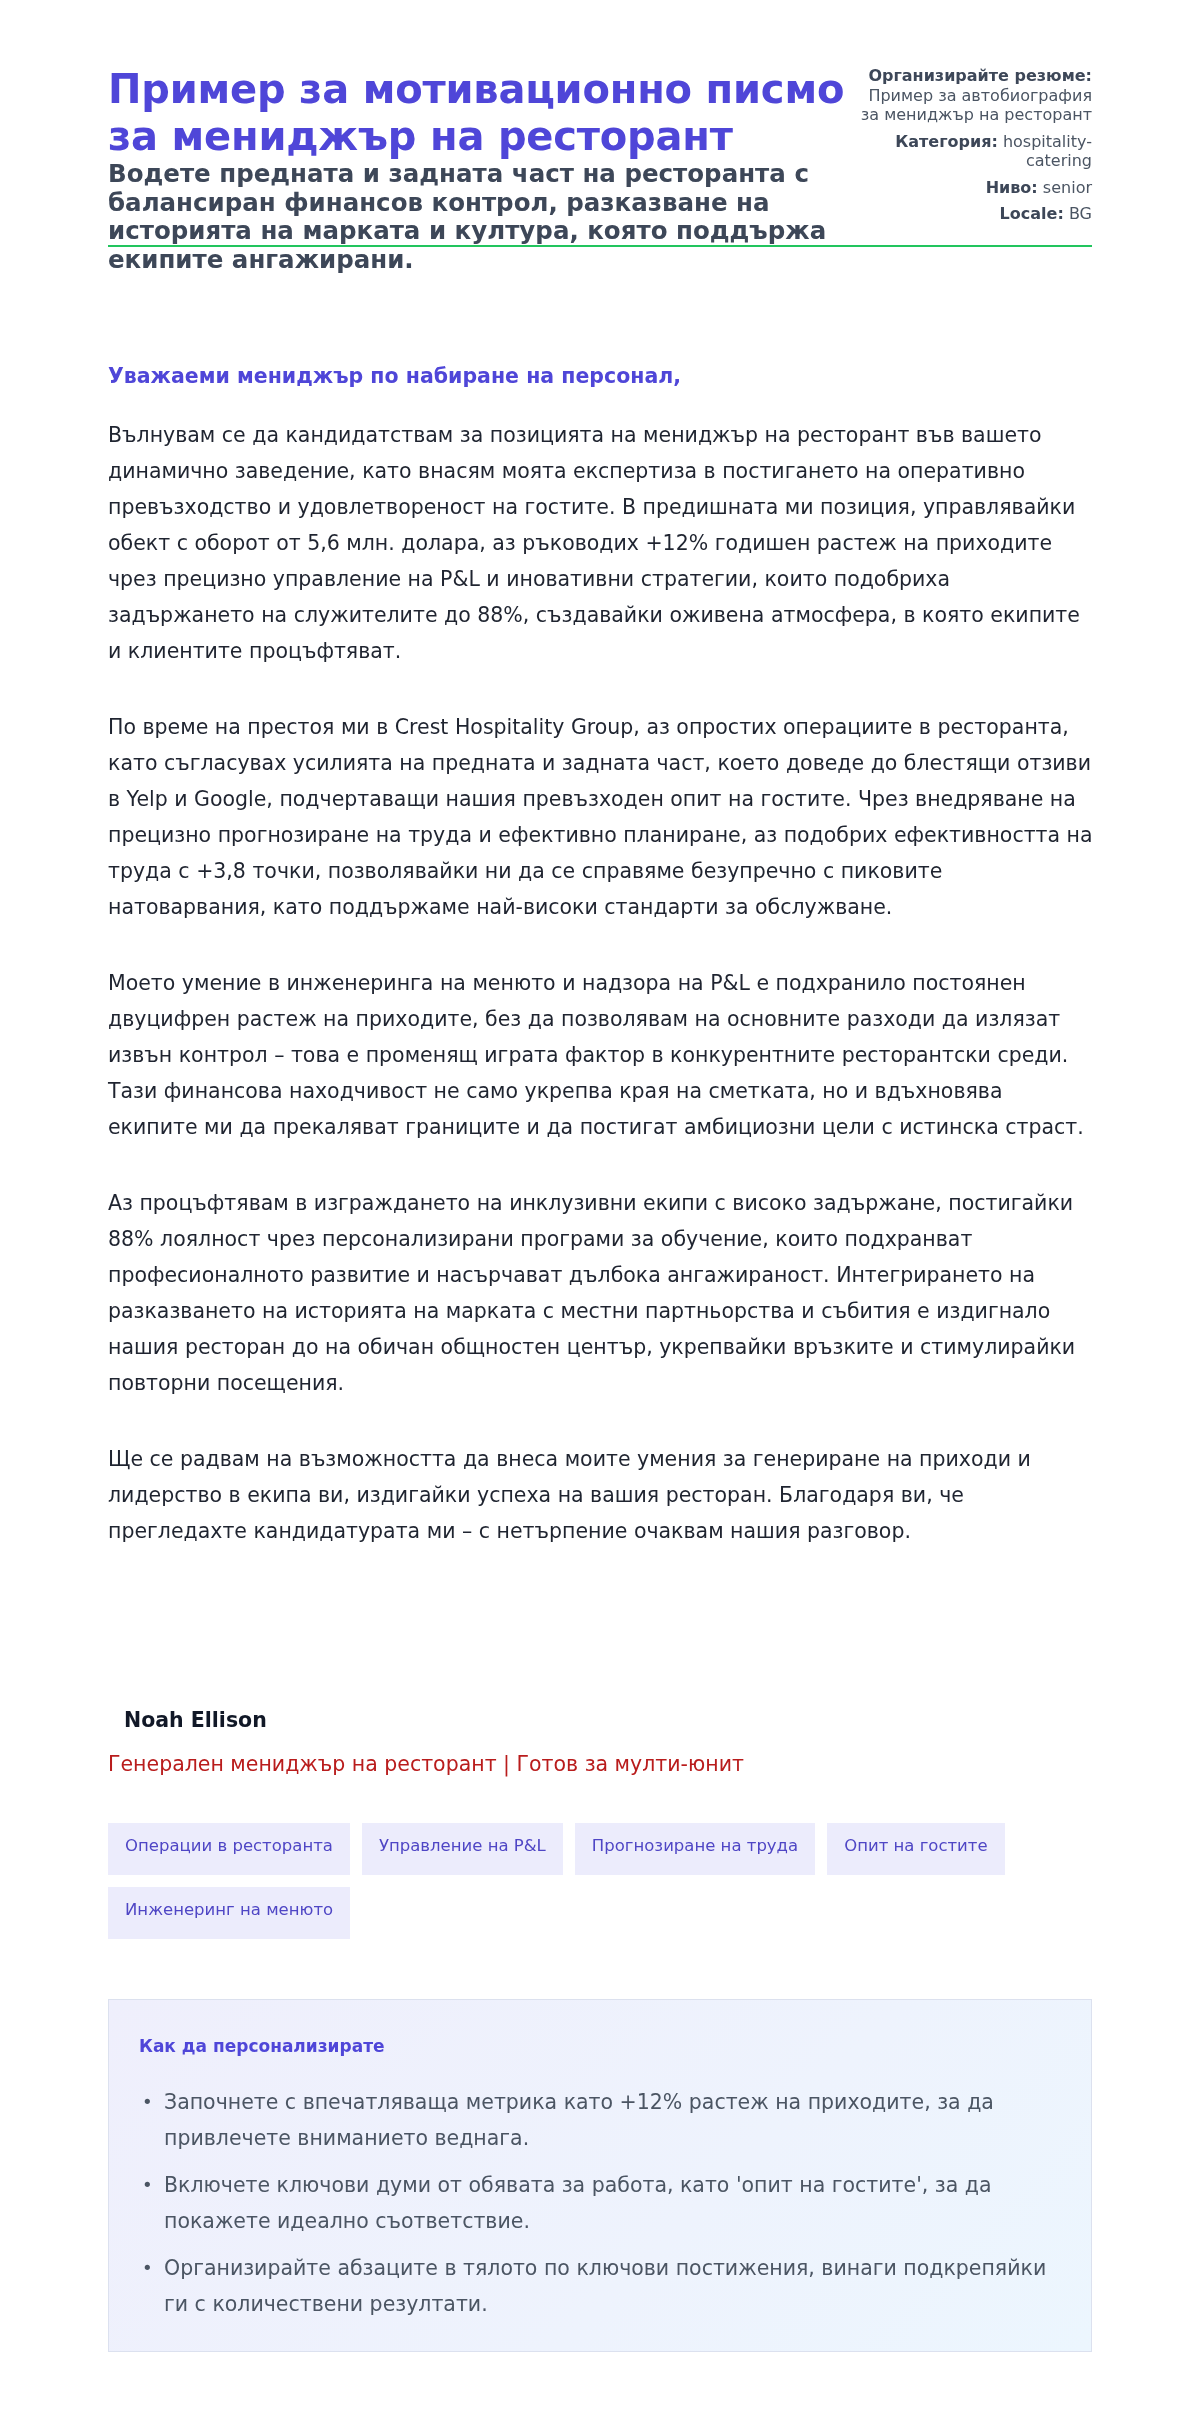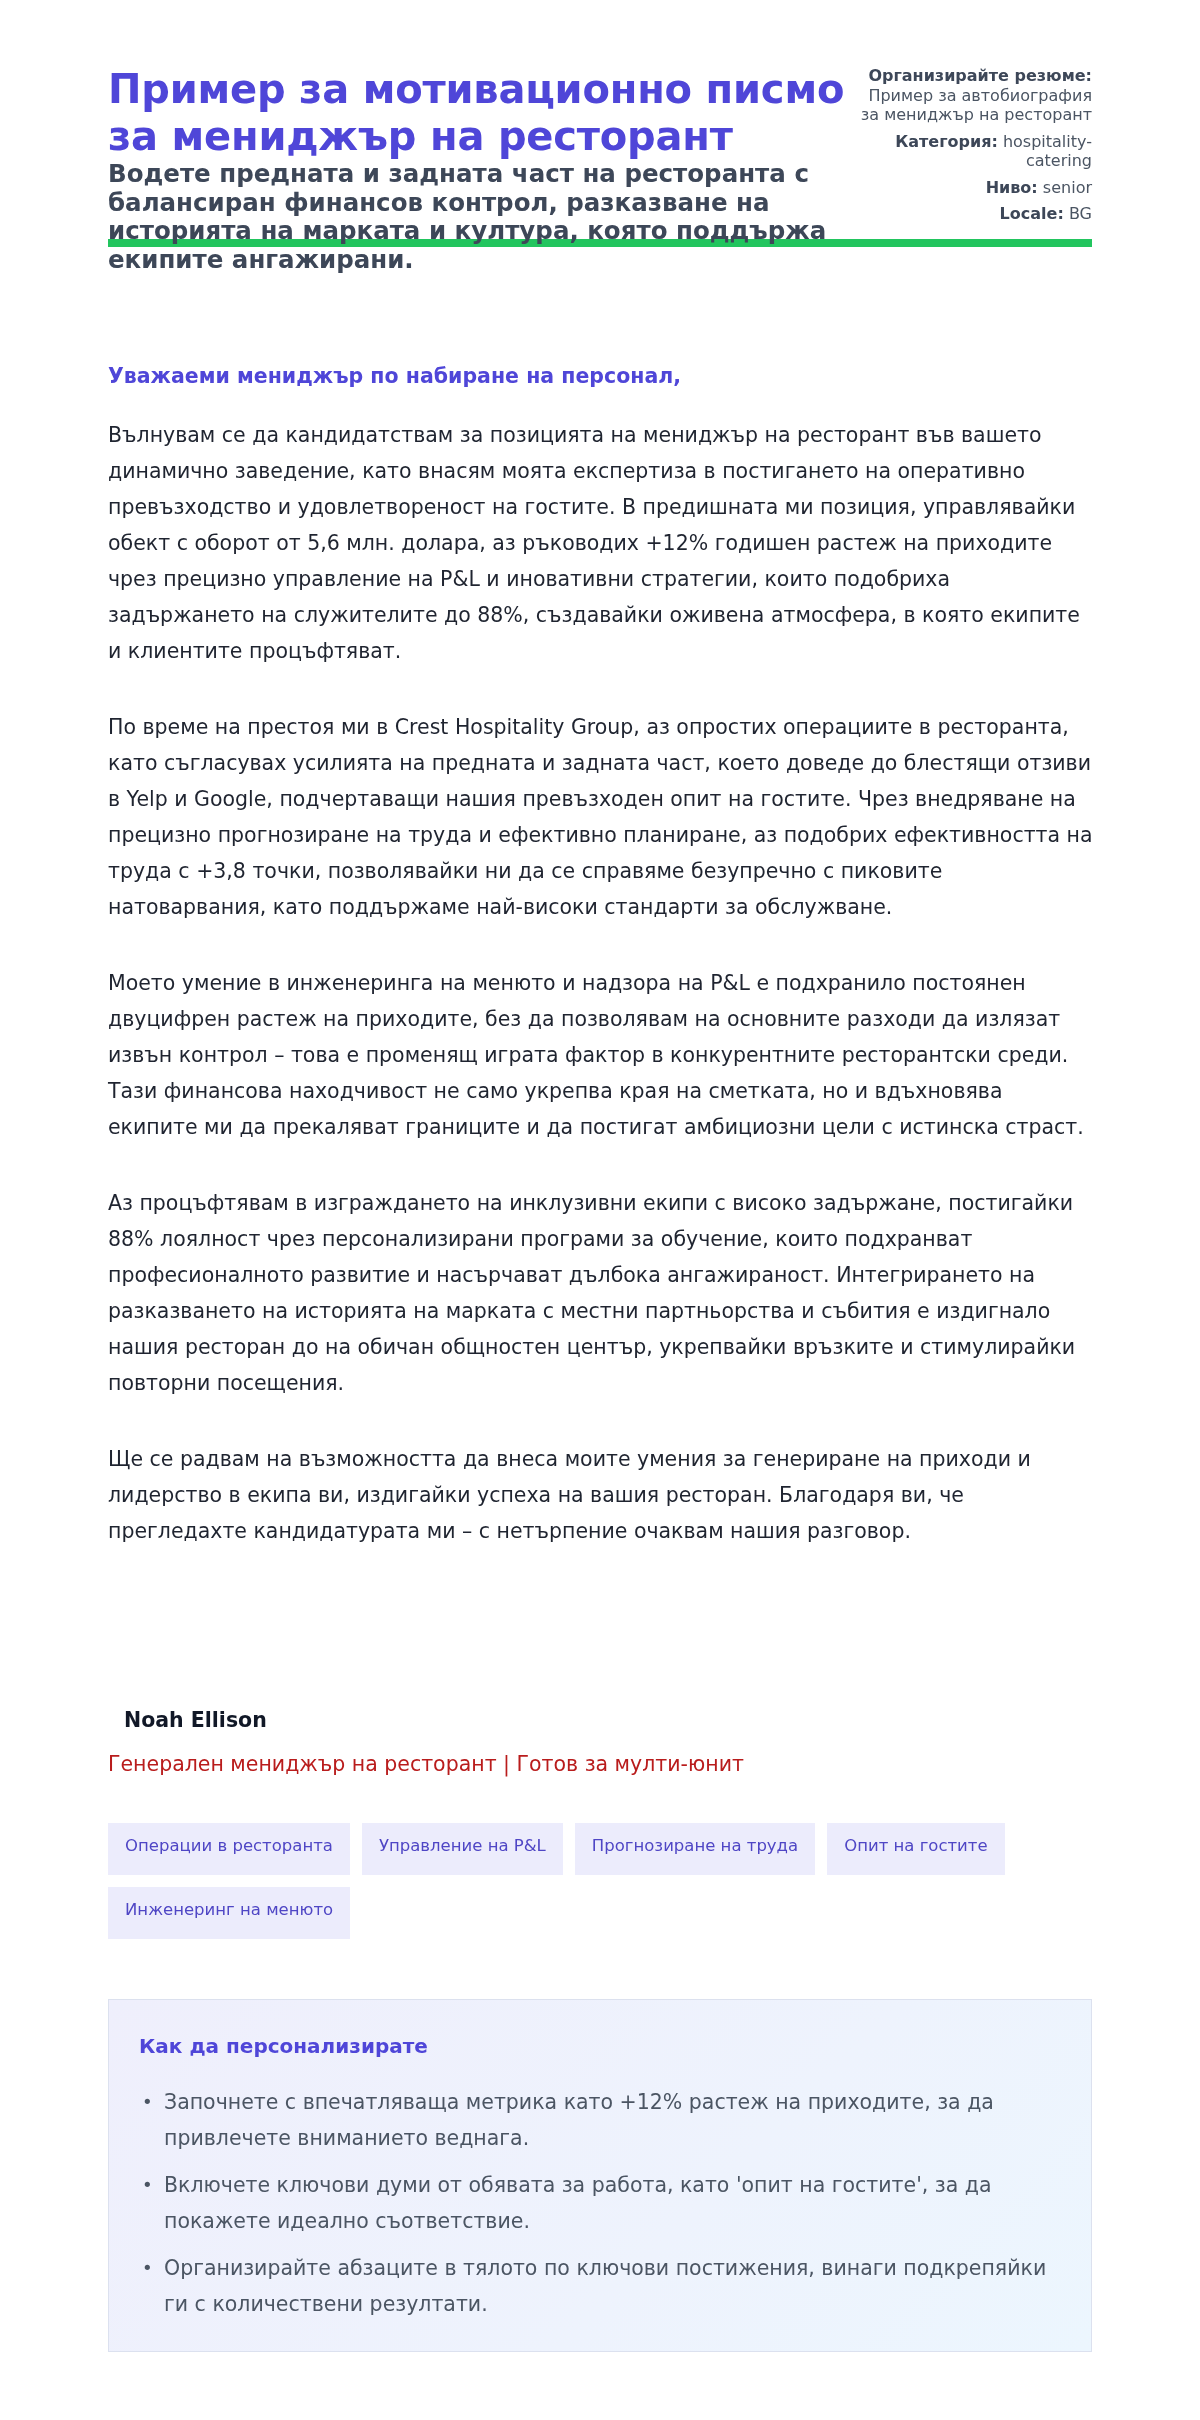--- a/index.html
+++ b/index.html
@@ -1,39 +1,39 @@
 <!DOCTYPE html>
 <html><head>
 <meta charset="utf-8">
 <style>
   html, body { margin: 0; padding: 0; background: #ffffff; }
   body { width: 1200px; height: 2420px; position: relative; font-family: "DejaVu Sans", sans-serif; color: #1f2430; }
   .page { position: absolute; left: 108px; top: 0; width: 984px; }
 
-  .header { position: relative; padding-top: 66px; height: 247px; border-bottom: 8px solid #22c55e; box-sizing: border-box; }
+  .header { position: relative; padding-top: 66px; height: 247px; border-bottom: 2px solid #22c55e; box-sizing: border-box; }
   .header-left { width: 740px; }
   .title { margin: 0; font-size: 40px; line-height: 47px; font-weight: bold; color: #4f46d8; letter-spacing: -0.2px; }
   .subtitle { margin: 0; font-size: 24.5px; line-height: 28.5px; font-weight: bold; color: #3d4758; }
   .meta { position: absolute; right: 0; top: 66px; width: 232px; text-align: right; font-size: 16px; line-height: 19.5px; color: #4b5563; }
   .meta-row { margin-bottom: 7px; }
   .meta-label { font-weight: bold; color: #3d4758; }
 
   .greeting { position: absolute; top: 362px; left: 0; margin: 0; font-size: 20.5px; font-weight: bold; color: #4f46d8; line-height: 28px; }
   .body-text { position: absolute; top: 417px; left: 0; width: 990px; font-size: 20.5px; line-height: 36px; color: #1f2430; }
   .body-text p { margin: 0 0 40px 0; }
 
   .signature { position: absolute; top: 1690px; left: 0; }
   .sig-name { font-size: 20.5px; font-weight: bold; color: #111827; line-height: 28px; margin: 16px; }
   .sig-role { font-size: 20.5px; color: #b91c1c; line-height: 28px; margin: 16px 0 0 0; }
 
   .tags { position: absolute; top: 1823px; left: 0; width: 984px; display: flex; flex-wrap: wrap; gap: 12px 12px; }
   .tag { background: #ececfc; color: #4f46c5; font-size: 16.5px; line-height: 45px; height: 52px; padding: 0 17px; box-sizing: border-box; }
 
   .callout { position: absolute; top: 1999px; left: 0; width: 984px; height: 353px; box-sizing: border-box; border: 1.5px solid #dce1ef; background: linear-gradient(135deg, #efeffc 0%, #eef3fd 60%, #ecf6fe 100%); padding: 30px 30px 0 30px; }
-  .callout-title { margin: 0; font-size: 20px; font-weight: bold; color: #4f46d8; line-height: 32px; }
+  .callout-title { margin: 0; font-size: 17px; font-weight: bold; color: #4f46d8; line-height: 32px; }
   .callout ul { margin: 22px 0 0 0; padding: 0 0 0 25px; list-style: none; }
   .callout li { position: relative; font-size: 20.5px; line-height: 36px; color: #4b5563; margin-bottom: 11px; padding-left: 0; }
   .callout li .bullet { position: absolute; left: -22px; top: 0; color: #4b5563; font-size: 18px; }
 </style>
 </head>
 <body>
 
 <div class="page">
 
   <header class="header">

